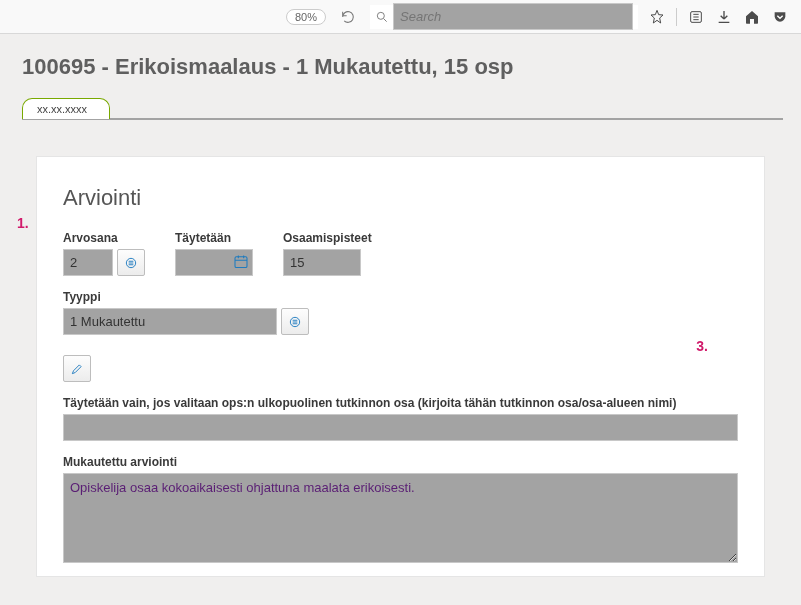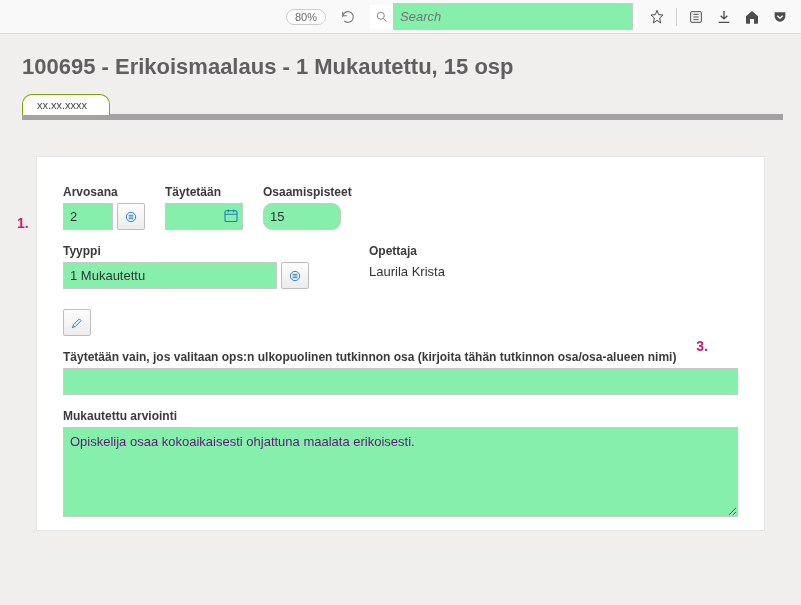--- a/index.html
+++ b/index.html
@@ -86,21 +86,21 @@
     font-weight: 700;
     color: #5f5f5f;
     padding: 20px 4px 12px 4px;
   }
 
   .tab-strip {
     display: flex;
     align-items: flex-end;
     height: 28px;
     margin-left: 4px;
-    border-bottom: 6px solid #a3a3a3;
+    border-bottom: 2px solid #a3a3a3;
   }
   .tab {
     background: #fff;
     border: 1px solid #79a900;
     border-bottom: none;
     border-top-left-radius: 10px;
     border-top-right-radius: 10px;
     padding: 4px 22px 4px 14px;
     font-size: 11px;
     color: #444;
@@ -117,47 +117,47 @@
   }
   .card h2 {
     font-size: 22px;
     font-weight: 400;
     color: #555;
     margin-bottom: 20px;
   }
 
   .row {
     display: flex;
-    gap: 20px;
+    gap: 30px;
     margin-bottom: 14px;
     flex-wrap: wrap;
   }
   .field { display: flex; flex-direction: column; position: relative; }
   .field label, .label {
     font-size: 12px;
     font-weight: 700;
     color: #3a3a3a;
     margin-bottom: 4px;
   }
   .field .teacher-name {
     font-size: 13px;
     color: #333;
     padding-top: 2px;
   }
   input[type="text"], .combo, textarea {
     border: 1px solid #c8c8c8;
-    background: #86efac;
+    background: #a3a3a3;
     height: 27px;
     padding: 3px 6px;
     font-size: 13px;
     color: #333;
     font-family: inherit;
   }
   .w50 { width: 50px; }
-  .w78 { width: 78px; border-radius: 9px; }
+  .w78 { width: 78px; }
   .w200 { width: 214px; }
   .wfull { width: 100%; }
 
   .inline {
     display: flex;
     gap: 4px;
     align-items: center;
   }
 
   .btn-icon {
@@ -272,20 +272,21 @@
   <div class="tab-strip">
     <div class="tab">xx.xx.xxxx</div>
   </div>
 
   <div class="card">
 
     <span class="annot a1">1.</span>
 
     <span class="annot a3">3.</span>
 
+    <h2>Arviointi</h2>
 
     <div class="row">
       <div class="field">
         <label>Arvosana</label>
         <div class="inline">
           <input type="text" class="w50" value="2" style="">
           <div class="btn-icon">
             <svg viewBox="0 0 24 24">
                 <circle cx="12" cy="12" r="8" class="svg-blue"></circle>
                 <line x1="8" y1="9" x2="16" y2="9" class="svg-blue"></line>
@@ -327,24 +328,20 @@
             <svg viewBox="0 0 24 24">
                 <circle cx="12" cy="12" r="8" class="svg-blue"></circle>
                 <line x1="8" y1="9" x2="16" y2="9" class="svg-blue"></line>
                 <line x1="8" y1="12" x2="16" y2="12" class="svg-blue"></line>
                 <line x1="8" y1="15" x2="16" y2="15" class="svg-blue"></line>
               </svg>
           </div>
         </div>
       </div>
 
-      <div class="field" style="margin-left:40px">
-        <label>Opettaja</label>
-        <span class="teacher-name">Laurila Krista</span>
-      </div>
     </div>
 
     <div class="field" style="margin-bottom:14px">
       <div class="edit-below">
         <div class="btn-icon">
           <svg viewBox="0 0 24 24">
               <path d="M4 20l2-5L16 5l3 3L9 18l-5 2z" class="svg-blue"></path>
             </svg>
         </div>
       </div>

